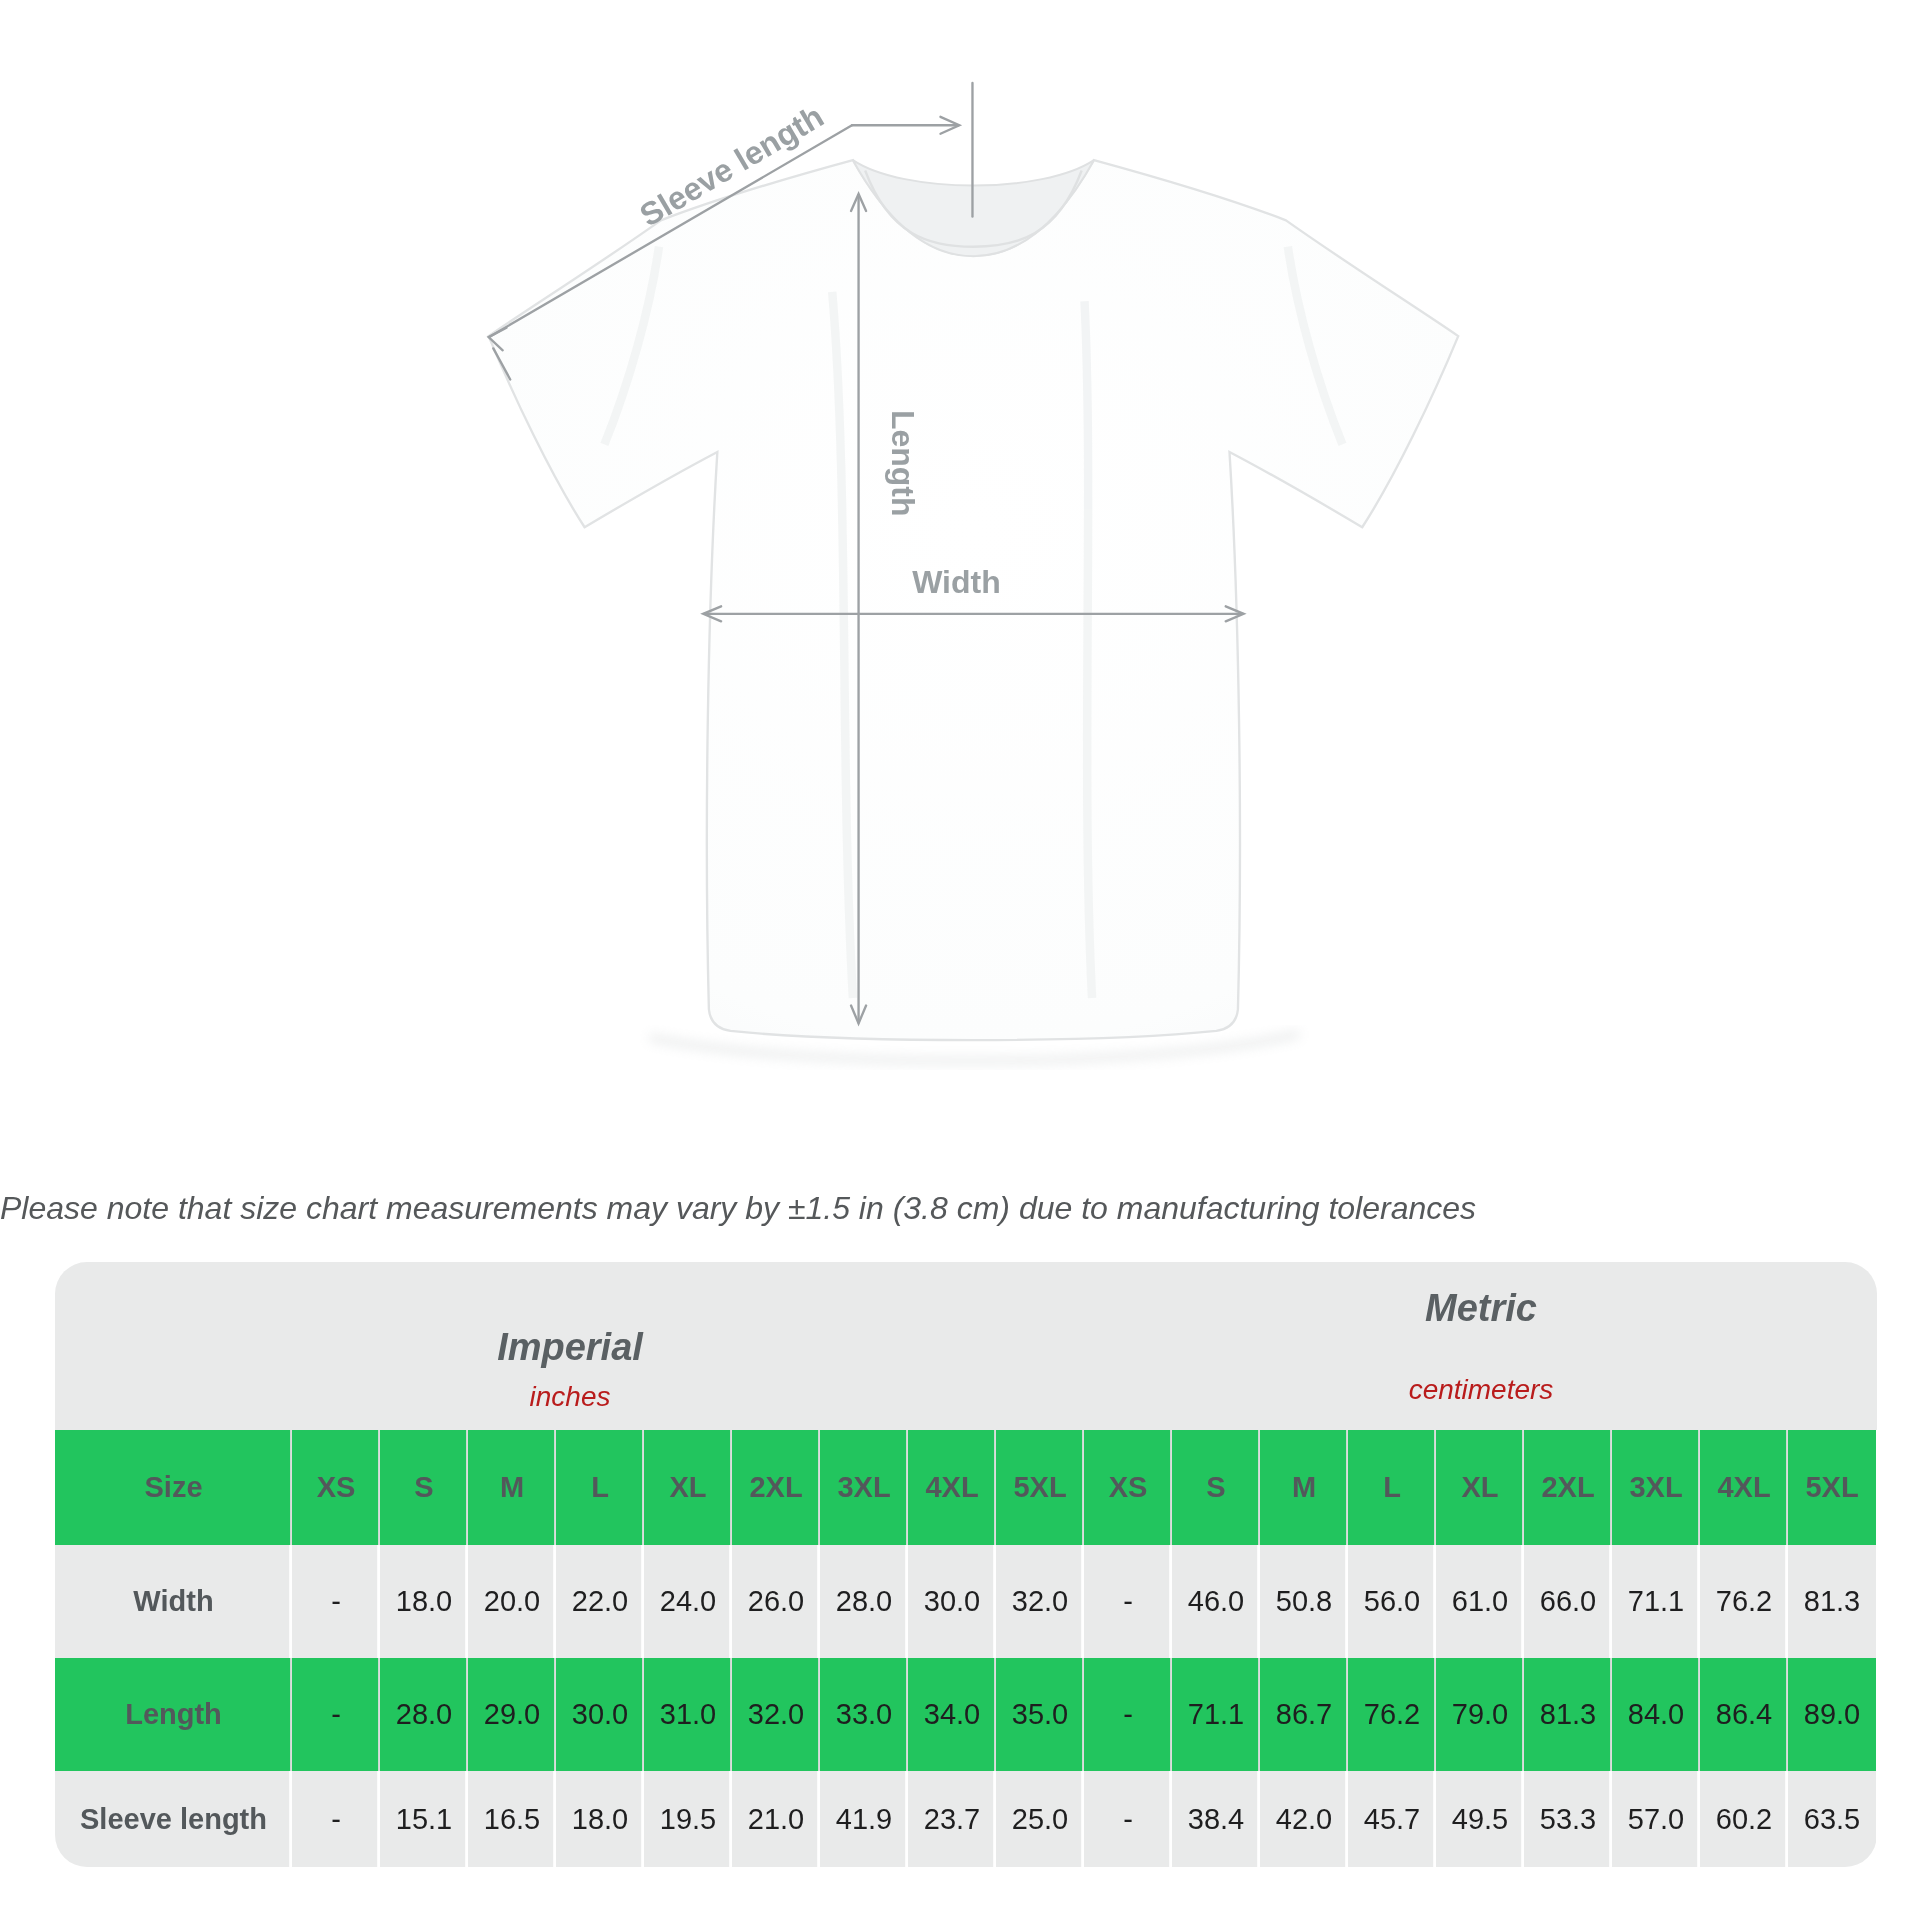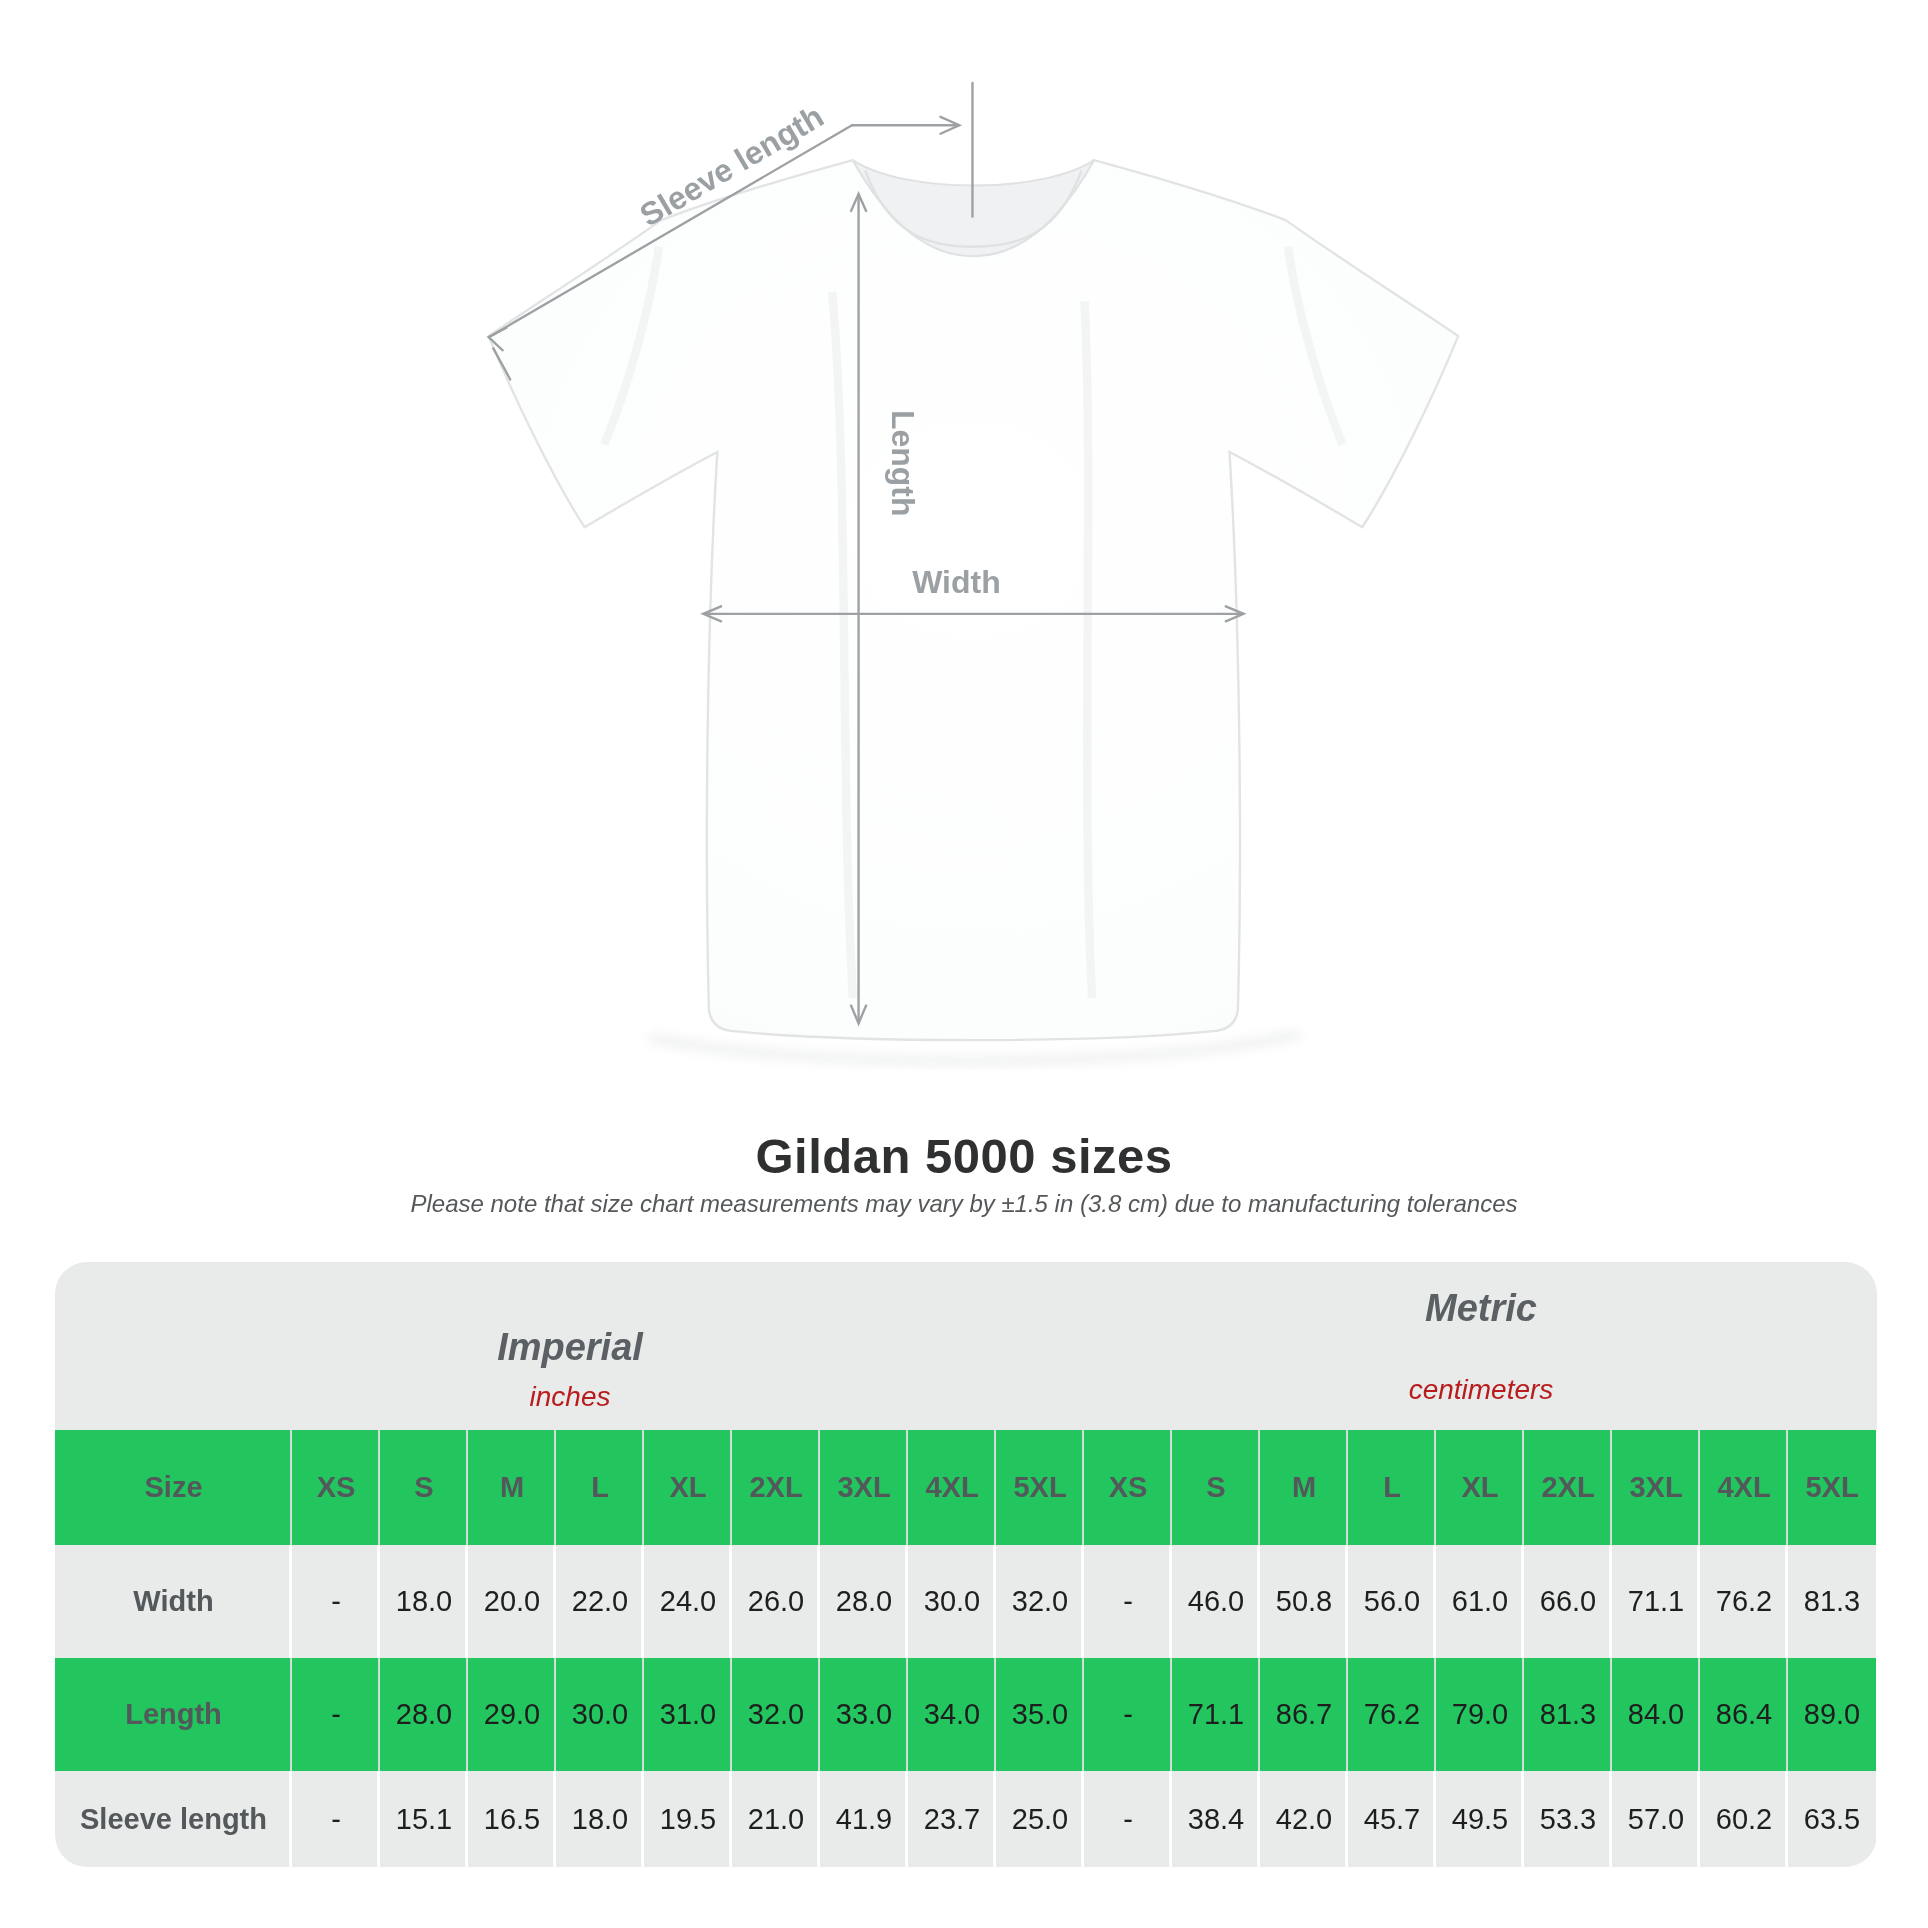--- a/index.html
+++ b/index.html
@@ -7,22 +7,22 @@
                font-family:"Liberation Sans", sans-serif; }
   .page { position:relative; width:1928px; height:1928px; background:#ffffff; }
 
   
   .shirt-wrap { position:absolute; top:0; left:0; width:1928px; height:1111px; }
   .shirt-wrap svg { display:block; }
 
   
   .page-title { position:absolute; top:1128px; left:0; width:1928px; text-align:center;
                 font-size:49px; font-weight:bold; color:#2e3031; letter-spacing:0.5px; }
-  .page-subtitle { position:absolute; top:1190px; left:0; width:1928px; text-align:center;
-                   font-size:24px; font-style:italic; color:#55585a; }
+  .page-subtitle { position:absolute; top:1190px; left:0; width:1928px; text-align:left;
+                   font-size:32px; font-style:italic; color:#55585a; }
 
   
   .size-table { position:absolute; top:1262px; left:55px; width:1822px; }
 
   .band { display:flex; height:168px; background:#e9eaea; border-radius:32px 32px 0 0; }
   .band .half { display:flex; flex-direction:column; align-items:center; justify-content:center; gap:11.3px; }
   .band .half.imperial { width:1030px;margin-top:47px; }
   .band .half.metric { flex:1;gap:44px; }
   .unit-name { font-size:38px; font-weight:bold; font-style:italic; color:#5a6063; }
   .unit-sub  { font-size:28px; font-style:italic; color:#b91c1c; }
@@ -110,21 +110,20 @@
       </g>
 
       <g fill="#9aa0a3" font-family="Liberation Sans, sans-serif" font-size="34" font-weight="bold">
         <text transform="translate(783,186) rotate(-30.5)" text-anchor="middle">Sleeve length</text>
         <text transform="translate(948,492) rotate(90)" text-anchor="middle">Length</text>
         <text x="1016" y="630" text-anchor="middle">Width</text>
       </g>
     </svg>
   </div>
 
-  <div class="page-title">Gildan 5000 sizes</div>
   <div class="page-subtitle">Please note that size chart measurements may vary by ±1.5 in (3.8 cm) due to manufacturing tolerances</div>
 
   <div class="size-table">
 
     <div class="band">
       <div class="half imperial">
         <div class="unit-name">Imperial</div>
         <div class="unit-sub">inches</div>
       </div>
       <div class="half metric">

